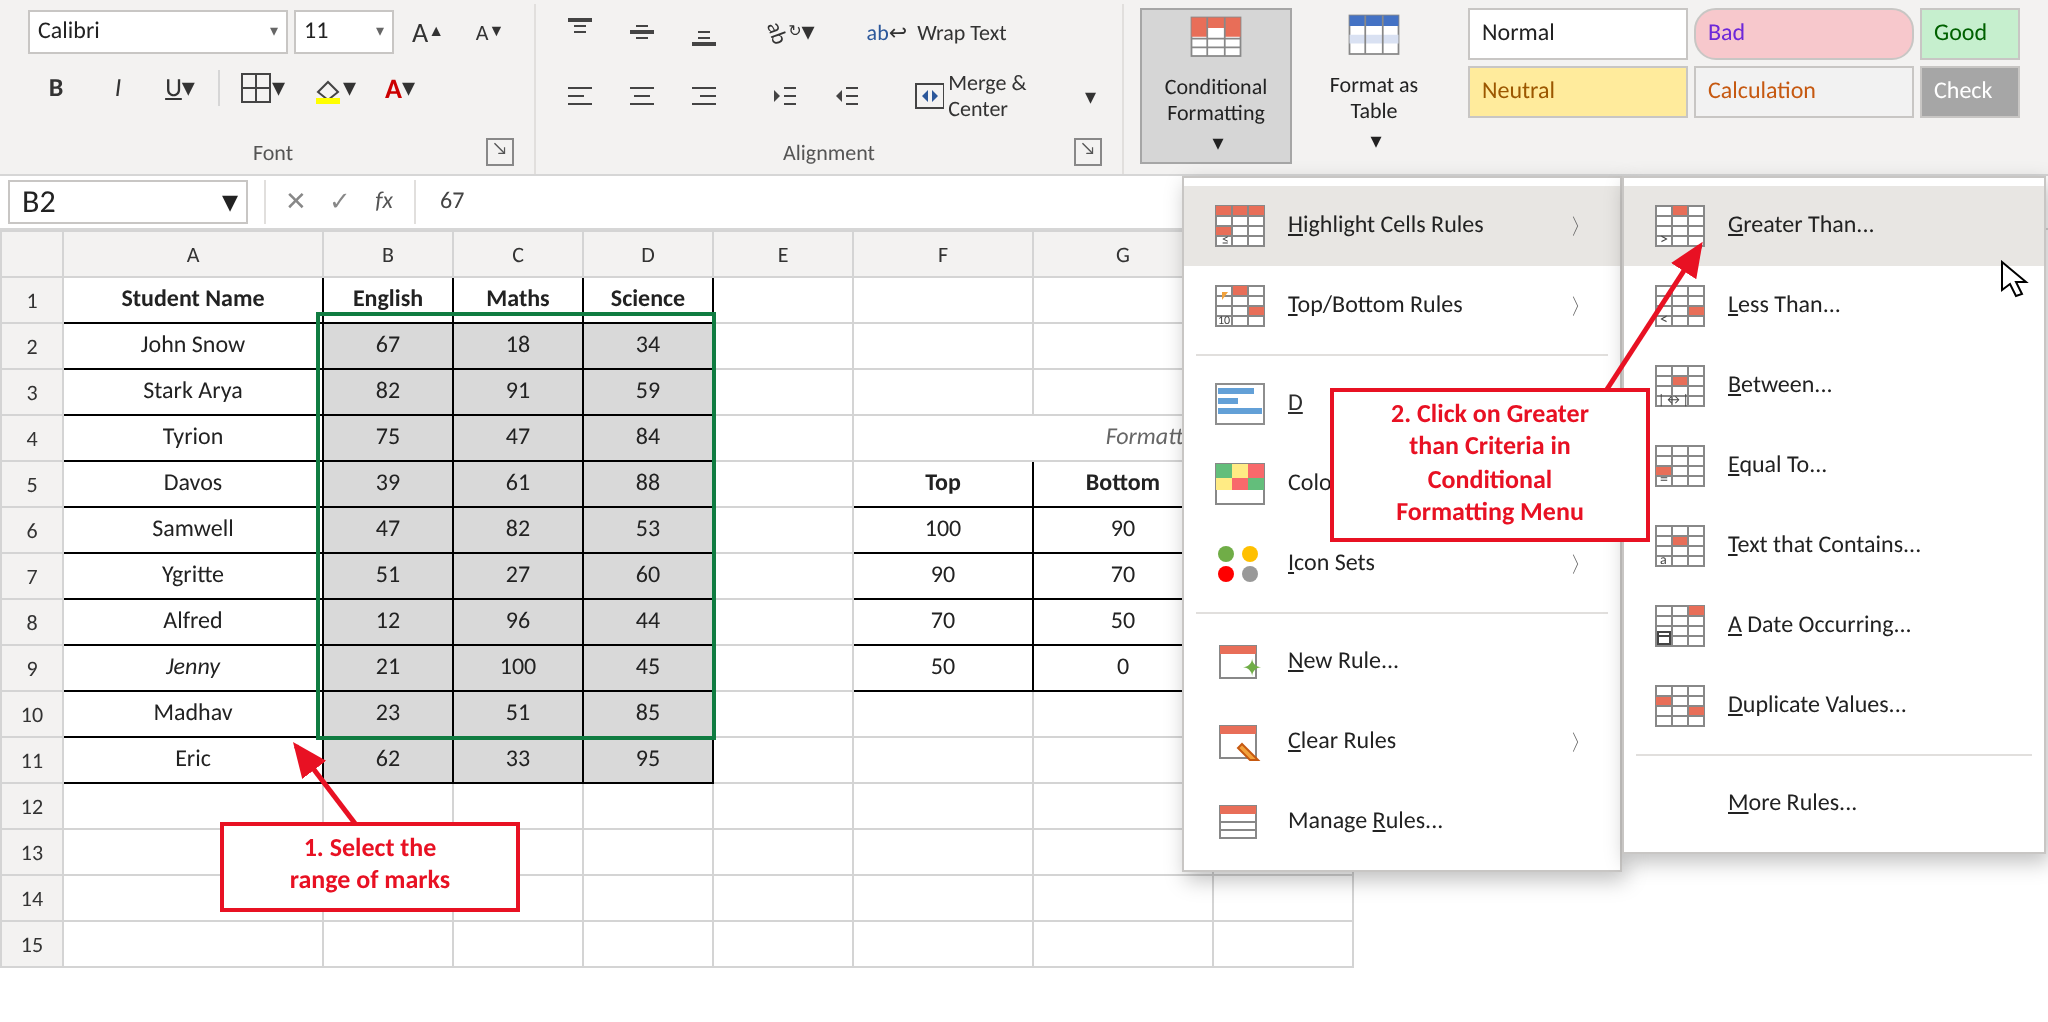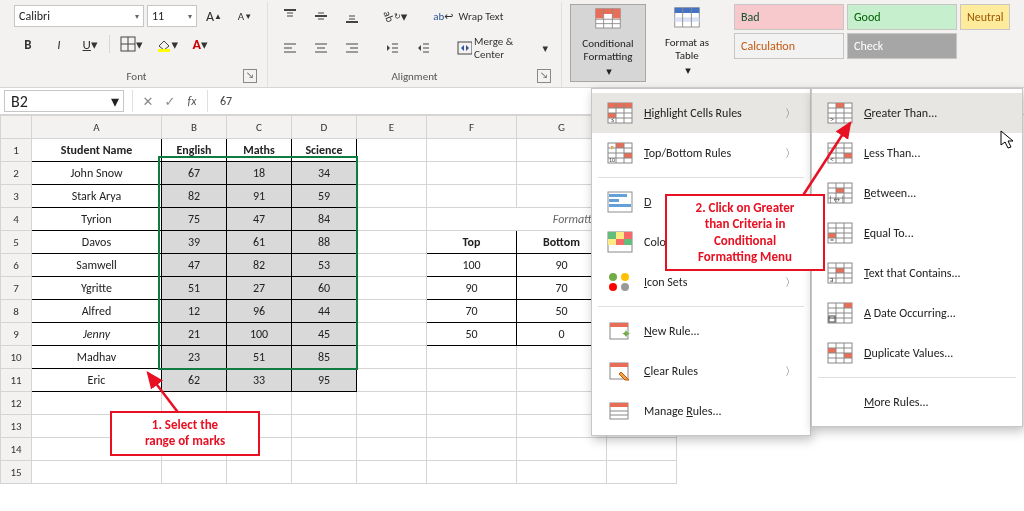--- a/index.html
+++ b/index.html
@@ -105,21 +105,21 @@
     margin-left: 6px;
   }
   .style-chip {
     border: 1px solid #c8c6c4;
     font-size: 12px;
     padding: 3px 6px;
     display: flex;
     align-items: center;
   }
   .chip-normal { background: #fff; }
-  .chip-bad { background: #f7c8cc; color: #14532d; }
+  .chip-bad { background: #f7c8cc; color: #6d28d9; border-radius: 11px; }
   .chip-good { background: #c6efce; color: #006100; }
   .chip-neutral { background: #ffeb9c; color: #9c5700; }
   .chip-calc { background: #f2f2f2; color: #c65911; }
   .chip-check { background: #a6a6a6; color: #fff; }
   
   .fbar {
     display: flex;
     align-items: center;
     border-bottom: 1px solid #d6d6d6;
     height: 26px;
@@ -381,20 +381,23 @@
           <rect x="2" y="2" width="28" height="22" fill="#fff" stroke="#888"></rect>
           <rect x="2" y="2" width="28" height="6" fill="#4472c4"></rect>
           <rect x="2" y="13" width="28" height="5" fill="#d9e1f2"></rect>
           <line x1="11" y1="2" x2="11" y2="24" stroke="#888"></line>
           <line x1="21" y1="2" x2="21" y2="24" stroke="#888"></line>
         </svg>
         <span>Format as Table</span>
           <span class="caret" style="margin-left:2px">▾</span>
       </div>
       <div class="styles-gallery">
+        <div class="style-chip chip-normal">
+            <span>Normal</span>
+          </div>
         <div class="style-chip chip-bad">
             <span>Bad</span>
           </div>
         <div class="style-chip chip-good">
             <span>Good</span>
           </div>
         <div class="style-chip chip-neutral">
             <span>Neutral</span>
           </div>
         <div class="style-chip chip-calc">

